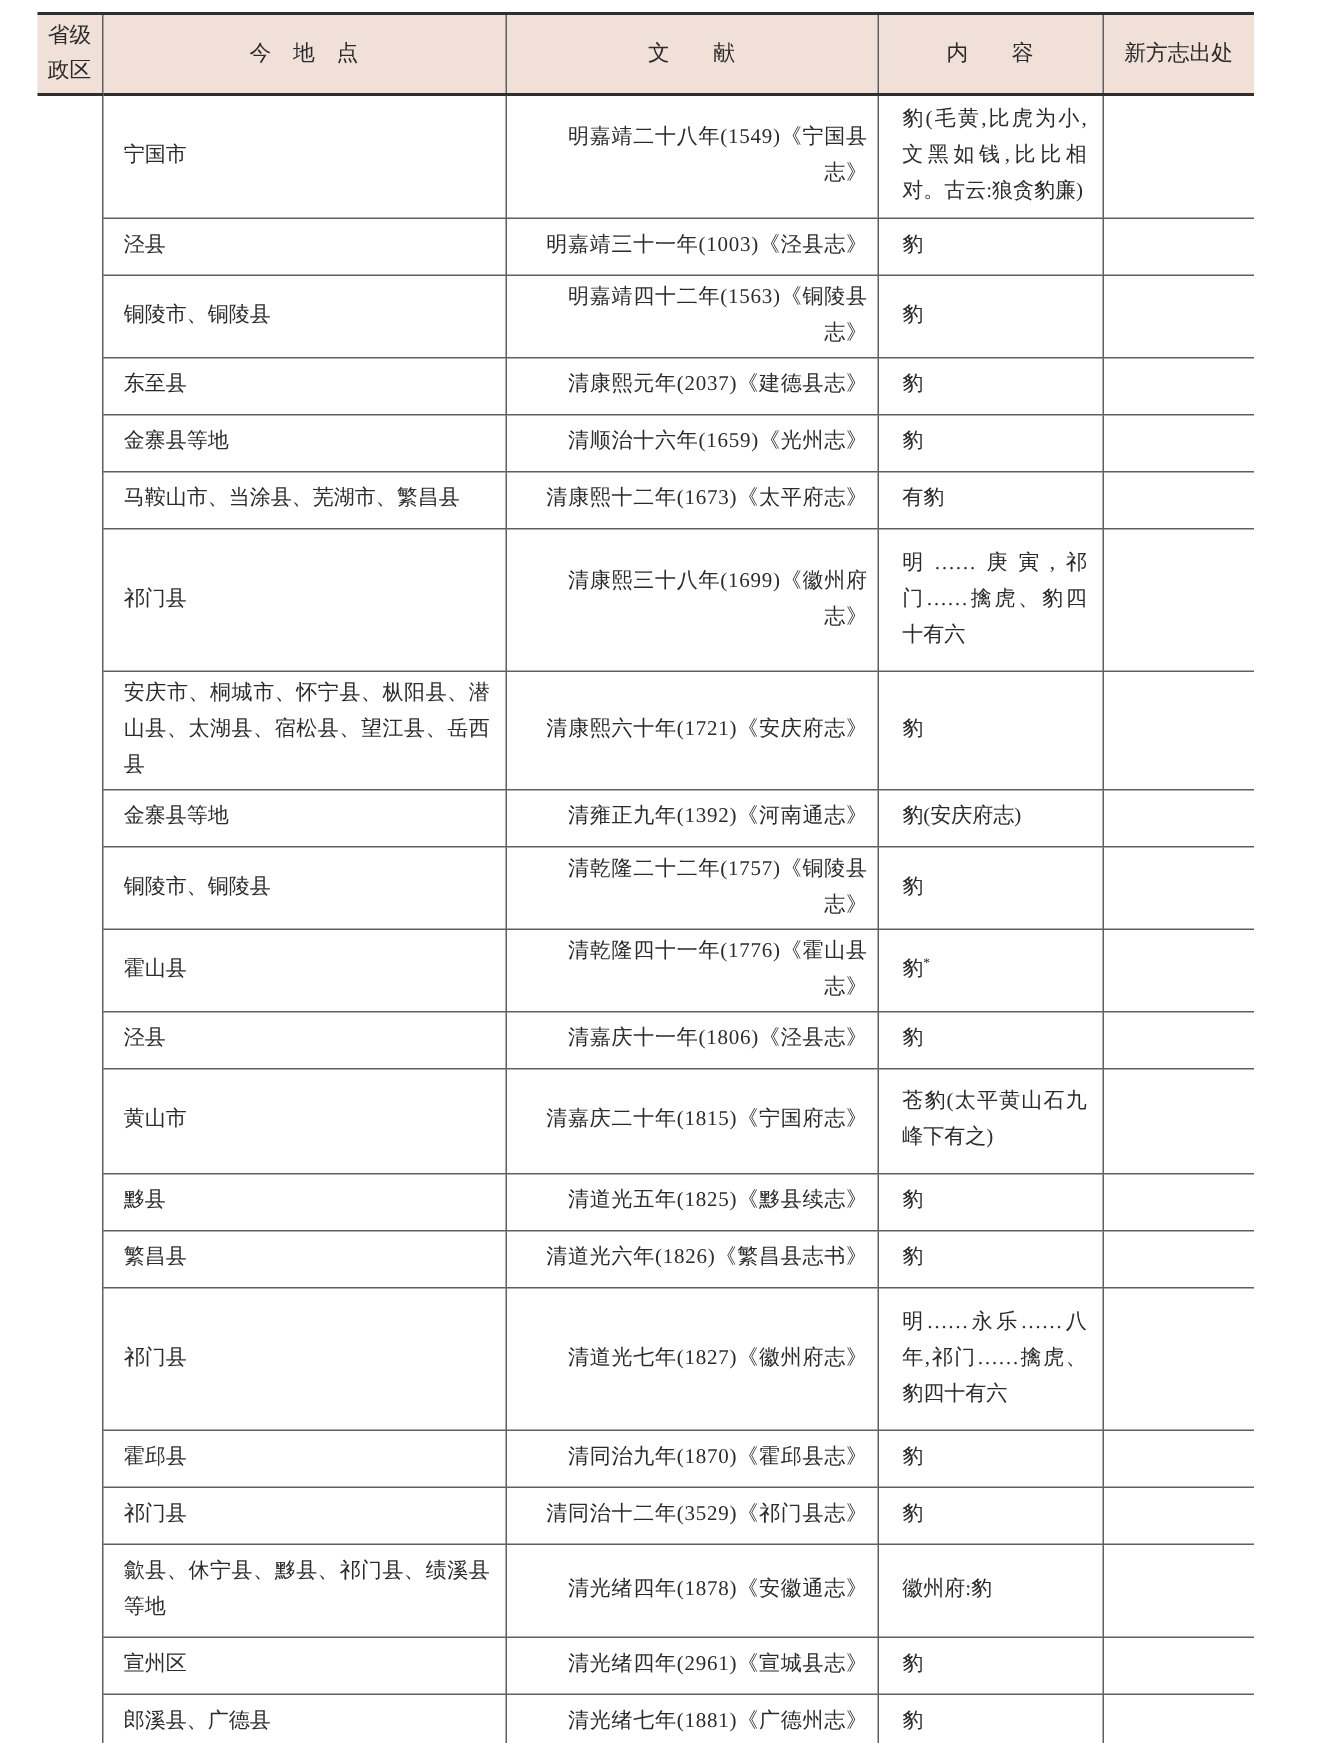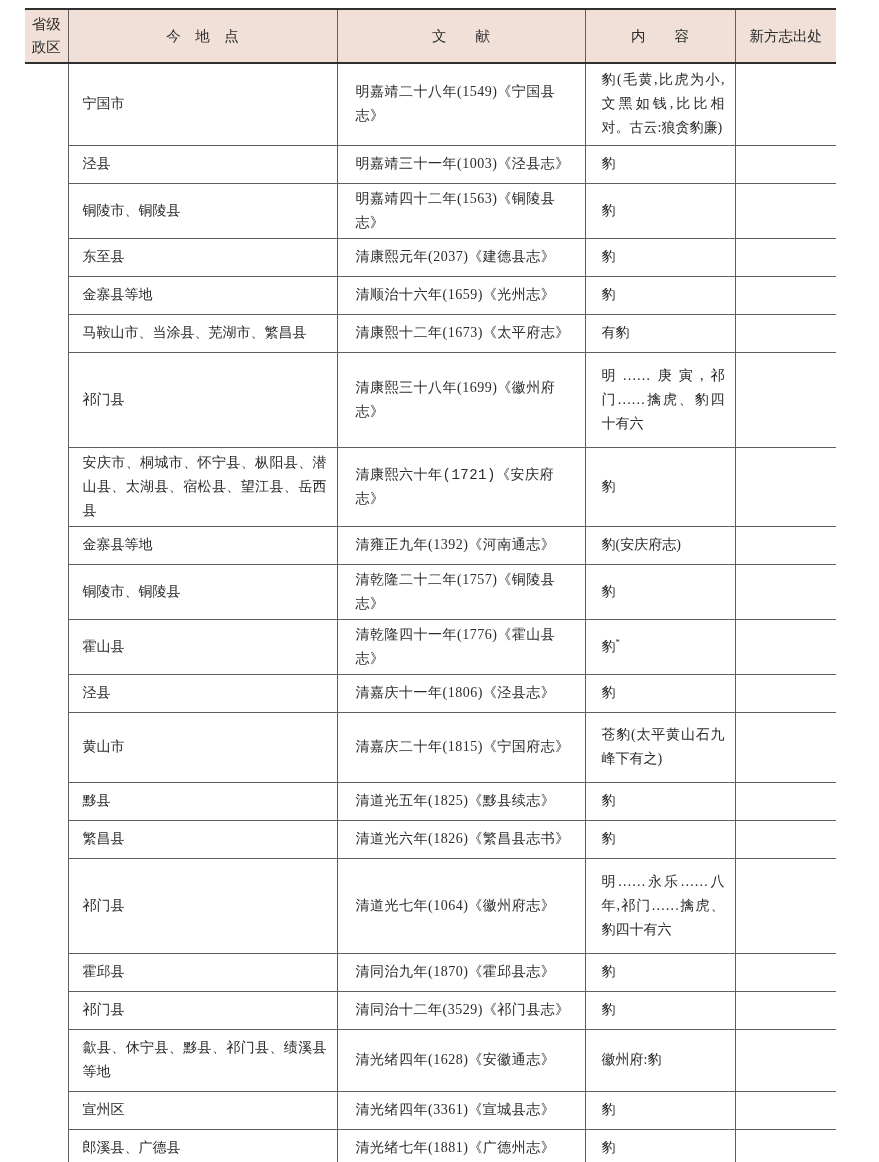--- a/index.html
+++ b/index.html
@@ -48,21 +48,21 @@
     border-bottom: 1px solid #5f5f5f;
     font-size: 14px;
     height: 31px;
     vertical-align: middle;
     line-height: 24px;
     padding: 3px 8px;
   }
   tbody tr:last-child td { border-bottom: none; }
   td.col-province { padding: 0; }
   td.col-location  { padding-left: 14px; padding-right: 10px; text-align: justify; text-align-last: left; }
-  td.col-literature { padding-left: 18px; padding-right: 6px; letter-spacing: 0.5px; }
+  td.col-literature { padding-left: 18px; padding-right: 6px; letter-spacing: 0.5px; text-align: right; }
   td.col-content  { padding-left: 16px; padding-right: 10px; text-align: justify; text-align-last: left; }
   td.col-source   { padding-left: 9px;  padding-right: 9px;  text-align: justify; text-align-last: left; }
   sup.fn { font-size: 9px; vertical-align: super; line-height: 0; }
 </style>
 </head>
 <body>
 
 <div id="table-wrap">
   <table>
     <colgroup>
@@ -121,21 +121,21 @@
           <td class="col-literature">清康熙十二年(1673)《太平府志》</td>
           <td class="col-content">有豹</td>
           <td class="col-source"></td>
         </tr>
         <tr style="height: 95px;">
           <td class="col-location">祁门县</td>
           <td class="col-literature">清康熙三十八年(1699)《徽州府志》</td>
           <td class="col-content">明……庚寅,祁门……擒虎、豹四十有六</td>
           <td class="col-source"></td>
         </tr>
-        <tr style="height: 62px; font-family: Liberation Mono, monospace;">
+        <tr style="height: 62px;">
           <td class="col-location">安庆市、桐城市、怀宁县、枞阳县、潜山县、太湖县、宿松县、望江县、岳西县</td>
           <td class="col-literature">清康熙六十年(1721)《安庆府志》</td>
           <td class="col-content">豹</td>
           <td class="col-source"></td>
         </tr>
         <tr>
           <td class="col-location">金寨县等地</td>
           <td class="col-literature">清雍正九年(1392)《河南通志》</td>
           <td class="col-content">豹(安庆府志)</td>
           <td class="col-source"></td>
@@ -171,45 +171,45 @@
           <td class="col-source"></td>
         </tr>
         <tr>
           <td class="col-location">繁昌县</td>
           <td class="col-literature">清道光六年(1826)《繁昌县志书》</td>
           <td class="col-content">豹</td>
           <td class="col-source"></td>
         </tr>
         <tr style="height: 95px;">
           <td class="col-location">祁门县</td>
-          <td class="col-literature">清道光七年(1064)《徽州府志》</td>
+          <td class="col-literature">清道光七年(1827)《徽州府志》</td>
           <td class="col-content">明……永乐……八年,祁门……擒虎、豹四十有六</td>
           <td class="col-source"></td>
         </tr>
         <tr>
           <td class="col-location">霍邱县</td>
           <td class="col-literature">清同治九年(1870)《霍邱县志》</td>
           <td class="col-content">豹</td>
           <td class="col-source"></td>
         </tr>
         <tr>
           <td class="col-location">祁门县</td>
           <td class="col-literature">清同治十二年(3529)《祁门县志》</td>
           <td class="col-content">豹</td>
           <td class="col-source"></td>
         </tr>
         <tr style="height: 62px;">
           <td class="col-location">歙县、休宁县、黟县、祁门县、绩溪县等地</td>
-          <td class="col-literature">清光绪四年(1628)《安徽通志》</td>
+          <td class="col-literature">清光绪四年(1878)《安徽通志》</td>
           <td class="col-content">徽州府:豹</td>
           <td class="col-source"></td>
         </tr>
         <tr>
           <td class="col-location">宣州区</td>
-          <td class="col-literature">清光绪四年(3361)《宣城县志》</td>
+          <td class="col-literature">清光绪四年(2961)《宣城县志》</td>
           <td class="col-content">豹</td>
           <td class="col-source"></td>
         </tr>
         <tr>
           <td class="col-location">郎溪县、广德县</td>
           <td class="col-literature">清光绪七年(1881)《广德州志》</td>
           <td class="col-content">豹</td>
           <td class="col-source"></td>
         </tr>
       </tbody>

